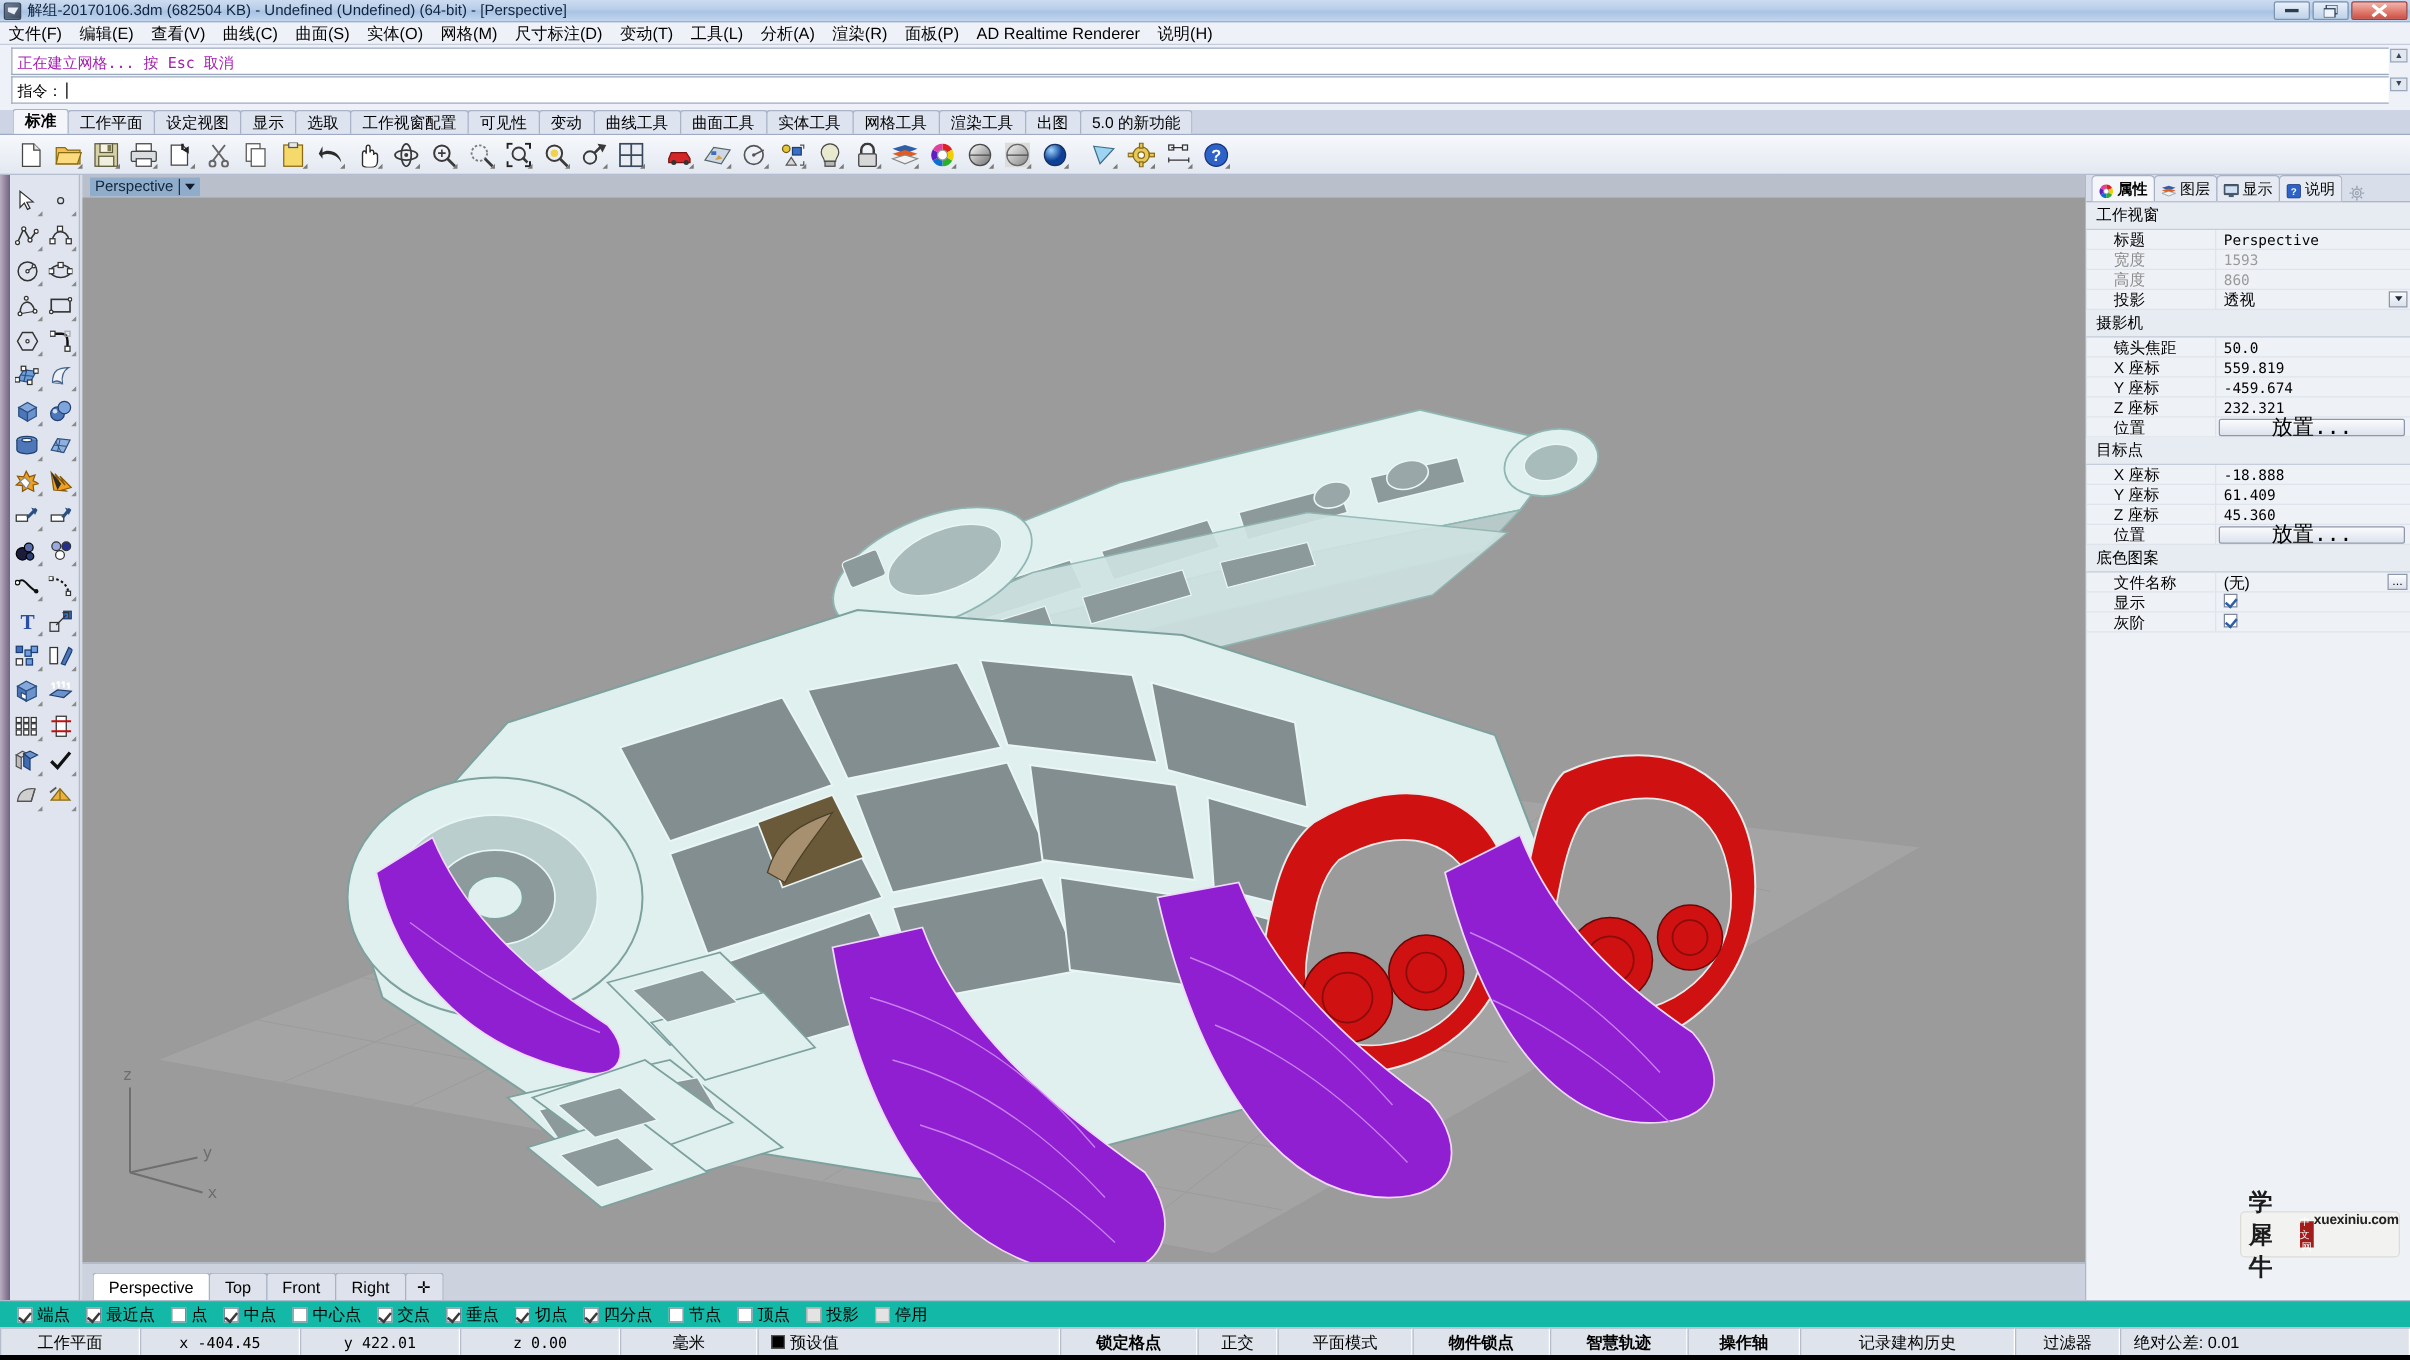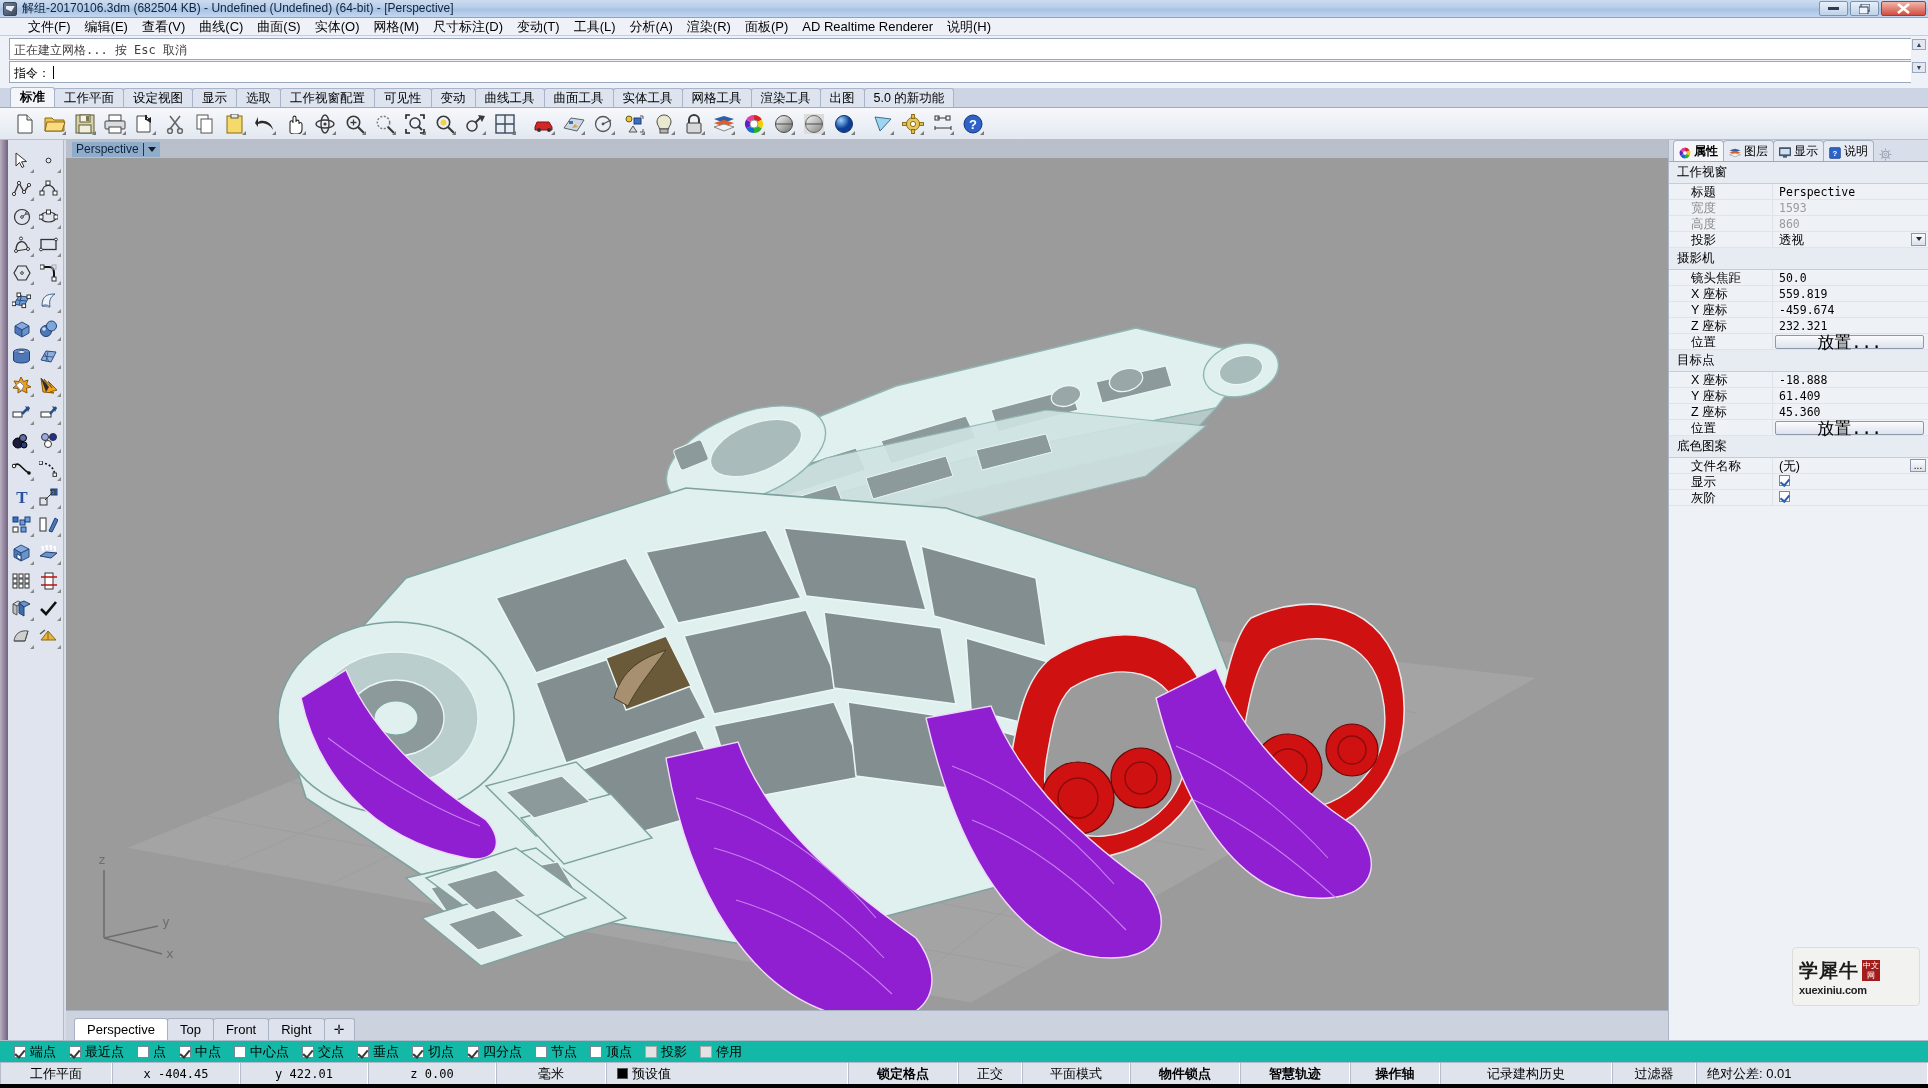--- a/index.html
+++ b/index.html
@@ -36,31 +36,31 @@
     background:linear-gradient(to bottom,#e8f0fa,#bfd2e8);
     display:flex;align-items:center;justify-content:center;
     font-size:10px; color:#243a54;
   }
   .win-btn.close{ width:45px; background:linear-gradient(to bottom,#f3b5ab,#cf4f41); color:#fff; border-color:#a63b2e;}
 
   
   .menubar{
     position:absolute; left:0; top:18px; width:1928px; height:18px;
     background:#eef1f7; border-bottom:1px solid #c4cddd;
-    display:flex; align-items:center; padding-left:21px;
+    display:flex; align-items:center; padding-left:0;
   }
   .menu-item{ font-size:13px; padding:0 7px; line-height:18px; white-space:nowrap; color:#000;}
 
   
   .cmdzone{ position:absolute; left:0; top:36px; width:1928px; height:52px; background:#eef1f7;}
   .cmd-hist{
     position:absolute; left:9px; top:2px; width:1902px; height:22px;
     background:#fff; border:1px solid #9aa8bd; border-right:none;
     font-family:"DejaVu Sans Mono","Liberation Mono",monospace; font-size:12px;
-    padding:3px 4px; color:#404040; white-space:nowrap; overflow:hidden;
+    padding:3px 4px; color:#a21caf; white-space:nowrap; overflow:hidden;
   }
   .cmd-line{
     position:absolute; left:9px; top:25px; width:1902px; height:22px;
     background:#fff; border:1px solid #9aa8bd; border-right:none;
     font-family:"DejaVu Sans Mono","Liberation Mono",monospace; font-size:12px;
     padding:3px 4px; color:#000; white-space:nowrap; overflow:hidden;
   }
   .caret{ display:inline-block; width:1px; height:13px; background:#000; vertical-align:-2px; margin-left:3px;}
   .scr-arrow{
     position:absolute; right:2px; width:14px;height:11px; background:#e3e8f0;
@@ -198,23 +198,23 @@
     width:11px;height:11px;background:#fff;border:1px solid #7b879b;
     display:inline-block; position:relative; margin-top:1px;
   }
   .cbox.ck:after{
     content:""; position:absolute; left:2px; top:1px; width:4px;height:7px;
     border:solid #2d5fa8; border-width:0 2px 2px 0; transform:rotate(40deg);
   }
 
   
   .watermark{
-    position:absolute; right:8px; bottom:34px; width:128px;height:59px;
+    position:absolute; right:8px; bottom:34px; width:128px;height:37px;
     background:#f2f2f0; border:1px solid #dcdcd8; border-radius:4px;
-    display:flex; flex-direction:column; justify-content:center; padding-left:6px;
+    display:flex; justify-content:center; padding-left:6px;
   }
   .wm-row{ display:flex; align-items:center;}
   .wm-cn{ font-family:"DejaVu Serif","Liberation Serif",serif; font-weight:bold; font-size:19px; color:#1b1b1b; letter-spacing:1px;}
   .wm-badge{ background:#a31c1c; color:#fff; font-size:8px; width:18px;height:21px; margin-left:3px;
              display:flex;flex-direction:column;align-items:center;justify-content:center; line-height:10px;}
   .wm-url{ font-size:11px; font-weight:bold; color:#222; letter-spacing:-0.2px;}
 
   
   .osnapbar{
     position:absolute; left:0; top:1040px; width:1928px; height:22px;

